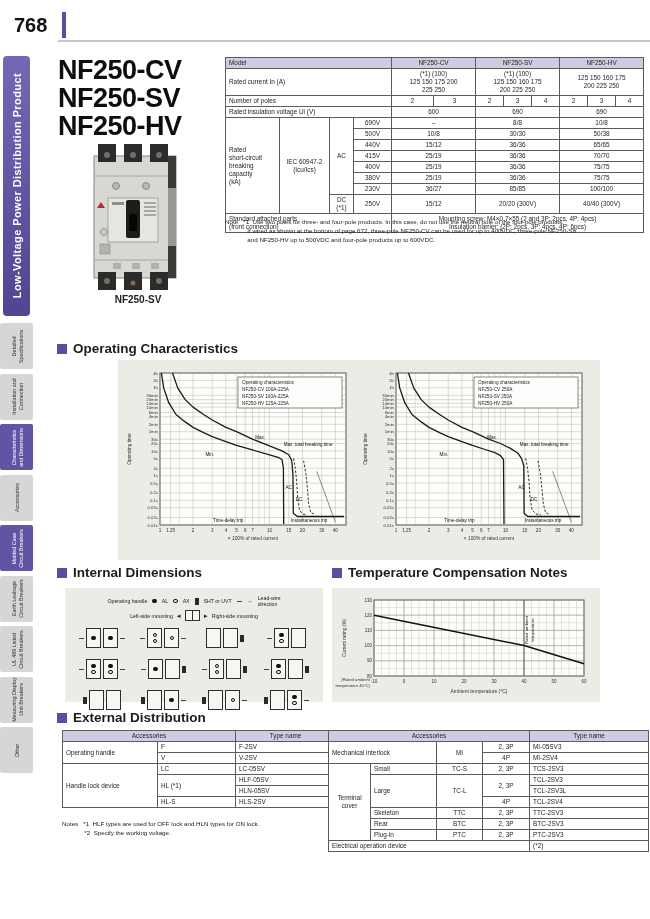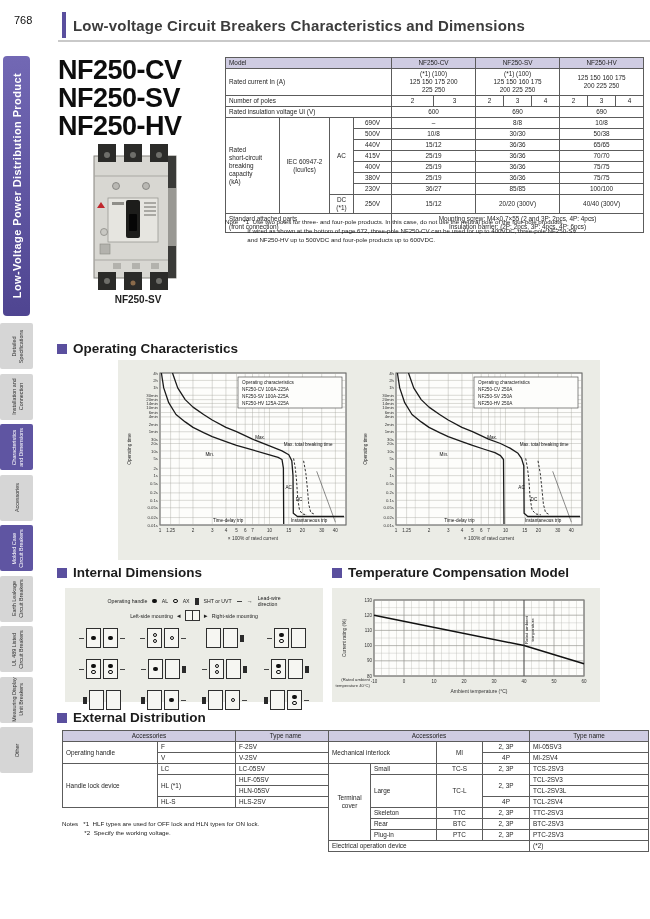--- a/index.html
+++ b/index.html
@@ -3,21 +3,21 @@
 <meta charset="utf-8">
 <style>
   html,body{margin:0;padding:0;background:#ffffff;}
   #page{position:relative;width:650px;height:919px;background:#fff;overflow:hidden;
         font-family:"Liberation Sans",sans-serif;color:#222;}
   .abs{position:absolute;}
   .pre{white-space:pre-line;}
   .pre2{white-space:pre;}
 
   
-  .pageno{font-size:11px;font-weight:normal;color:#111;}
+  .pageno{font-size:20px;font-weight:bold;color:#111;}
   .titlebar{width:4px;height:26px;background:#5a4f9e;}
   .pagetitle{font-size:15px;font-weight:bold;color:#3c3c3c;letter-spacing:0.2px;}
   .hdr-rule{height:2px;background:#c9c9c9;}
 
   
   .banner{width:27px;border-radius:4px;background:linear-gradient(180deg,#7268b4,#4f4591);
           display:flex;align-items:center;justify-content:center;}
   .banner span{writing-mode:vertical-rl;transform:rotate(180deg);color:#fff;font-weight:bold;
           font-size:11px;letter-spacing:0.4px;}
   .tab{width:33px;height:46px;border-radius:2px;background:#d6d6d6;position:absolute;left:0;}
@@ -62,21 +62,20 @@
   .mini-breaker:after{content:"";position:absolute;left:6px;top:0;width:1px;height:100%;background:#333;}
   .arrow-ch{font-size:6px;}
 </style>
 </head>
 <body>
 
 <div id="page">
 
   <div class="abs pageno" style="left:14px;top:14px;">768</div>
   <div class="abs titlebar" style="left:62px;top:12px;"></div>
-  <div class="abs pagetitle" style="left:73px;top:17px;">Low-voltage Circuit Breakers  Characteristics and Dimensions</div>
   <div class="abs hdr-rule" style="left:58px;top:40px;width:592px;"></div>
 
   <div class="abs banner" style="left:3px;top:56px;height:260px;">
     <span>Low-Voltage Power Distribution Product</span>
   </div>
 
   <div class="abs tab" style="top:323px;">
       <span class="tlab">Detailed Specifications</span>
     </div>
   <div class="abs tab" style="top:373.5px;">
@@ -597,21 +596,21 @@
             <span class="dot al"></span>
             <span class="dot ax"></span>
           </span>
           <span class="lead"></span>
         </div>
       </div>
   </div>
 
   <div class="abs sec-h" style="left:332px;top:565px;">
     <span class="sec-sq"></span>
-    <span class="sec-t">Temperature Compensation Model</span>
+    <span class="sec-t">Temperature Compensation Notes</span>
   </div>
   <div class="abs graybox" style="left:332px;top:588px;width:268px;height:114px;"></div>
   <svg id="tc" class="abs" style="left:334px;top:590px;" width="264" height="110" viewBox="0 0 264 110">
       <rect x="40" y="10" width="210" height="76" fill="#fdfdfb" stroke="#555" stroke-width="1"></rect>
       <line x1="40" y1="10" x2="40" y2="86" stroke="#b5b5af" stroke-width="0.35"></line>
       <line x1="47.5" y1="10" x2="47.5" y2="86" stroke="#b5b5af" stroke-width="0.35"></line>
       <line x1="55" y1="10" x2="55" y2="86" stroke="#b5b5af" stroke-width="0.35"></line>
       <line x1="62.5" y1="10" x2="62.5" y2="86" stroke="#b5b5af" stroke-width="0.35"></line>
       <line x1="70" y1="10" x2="70" y2="86" stroke="#b5b5af" stroke-width="0.35"></line>
       <line x1="77.5" y1="10" x2="77.5" y2="86" stroke="#b5b5af" stroke-width="0.35"></line>

